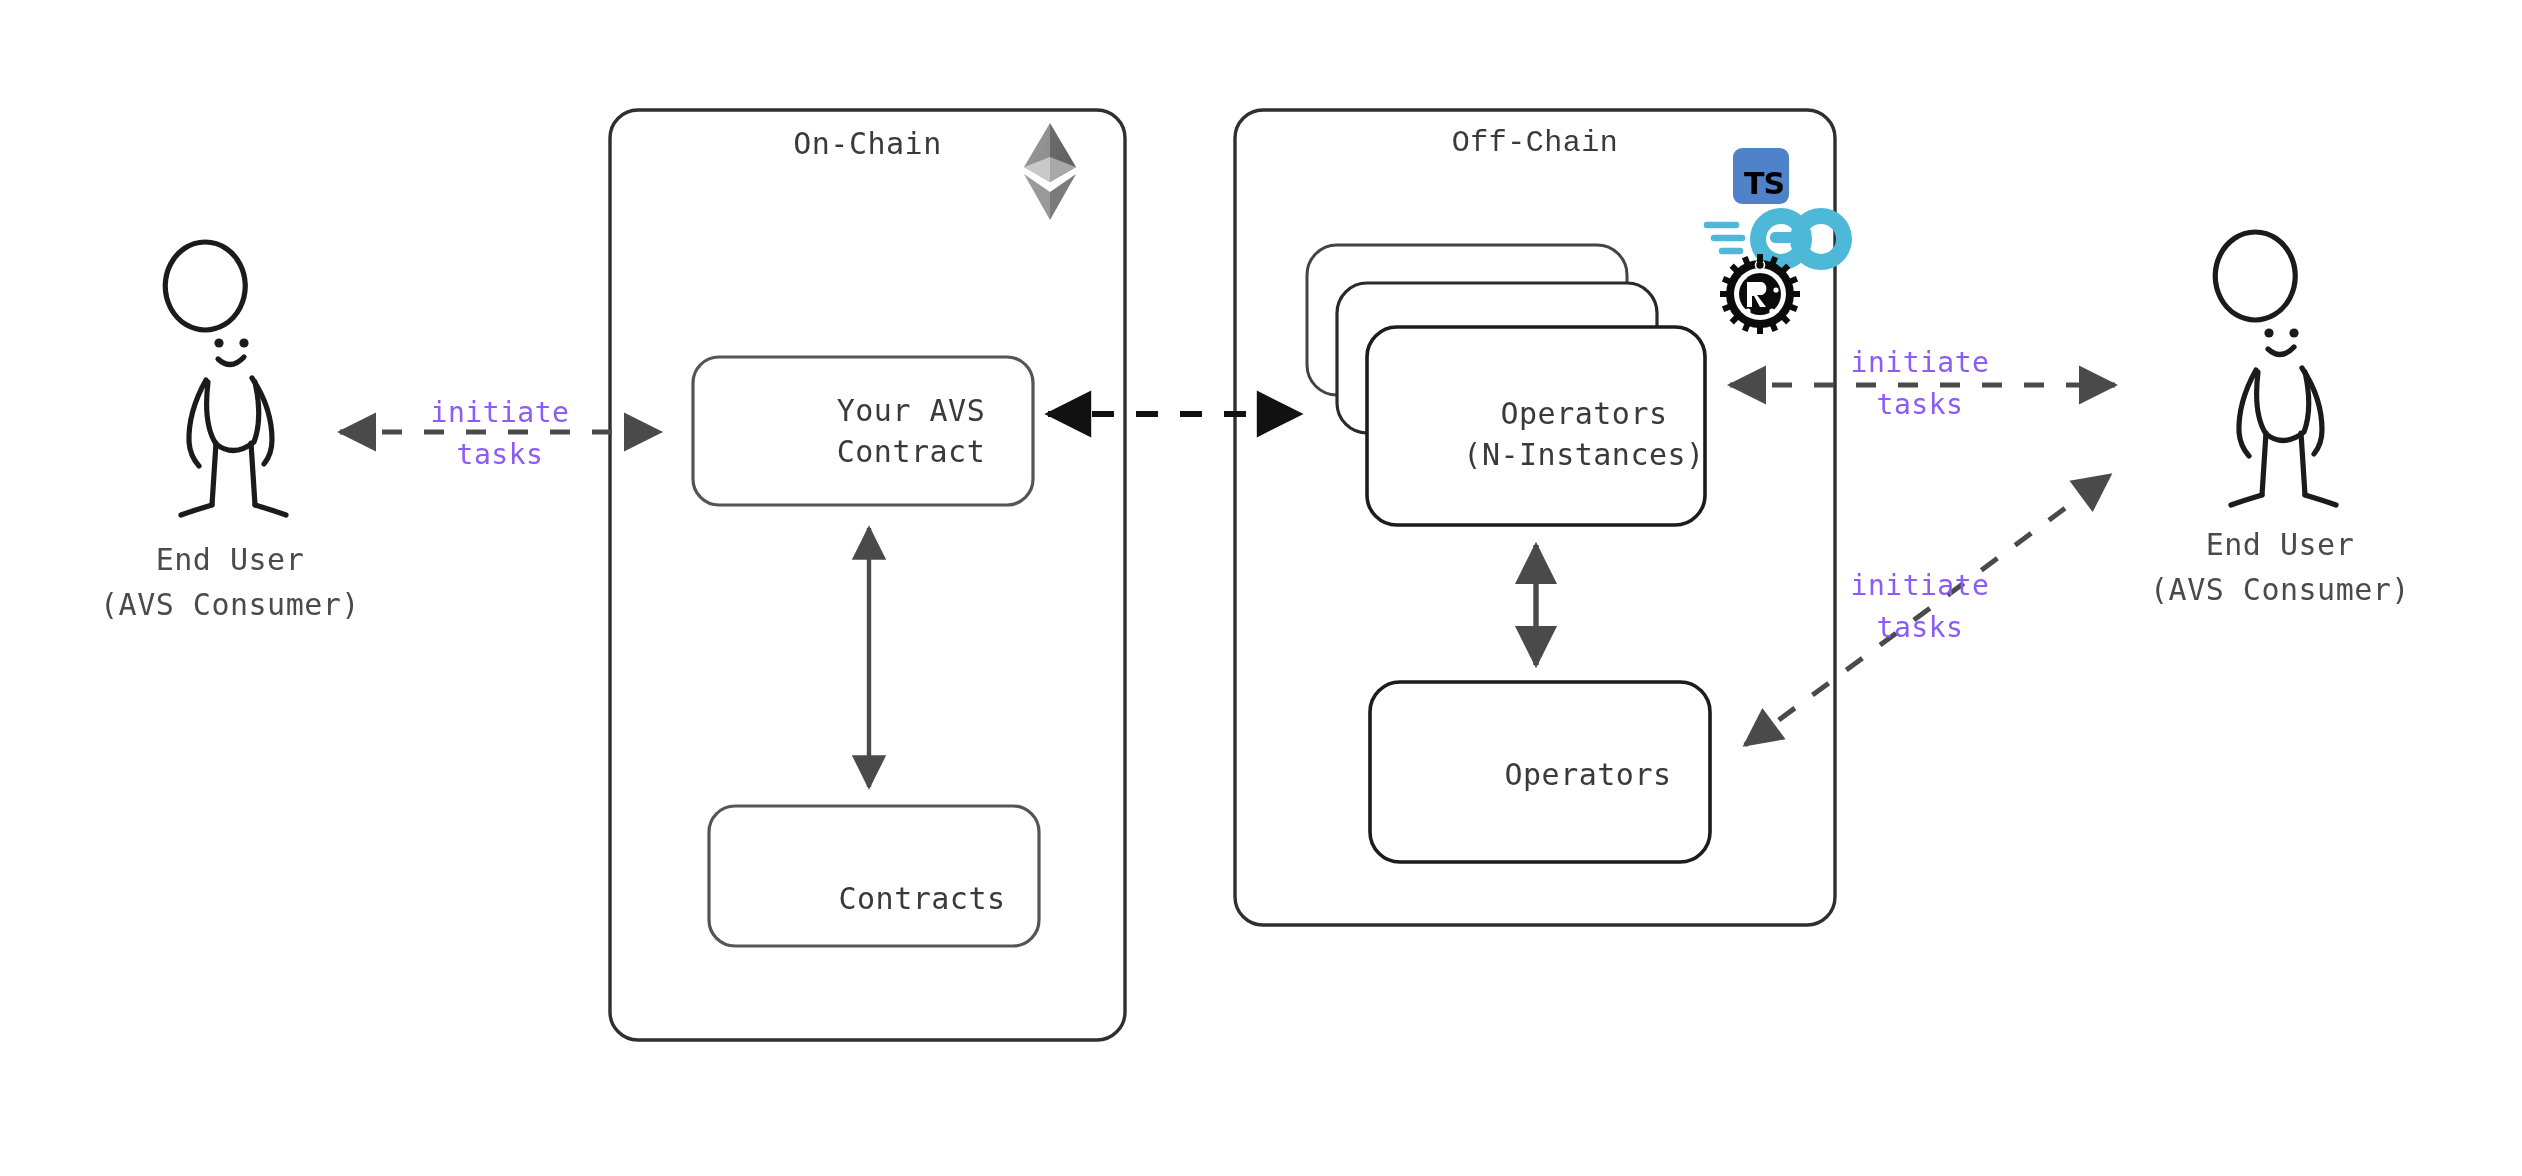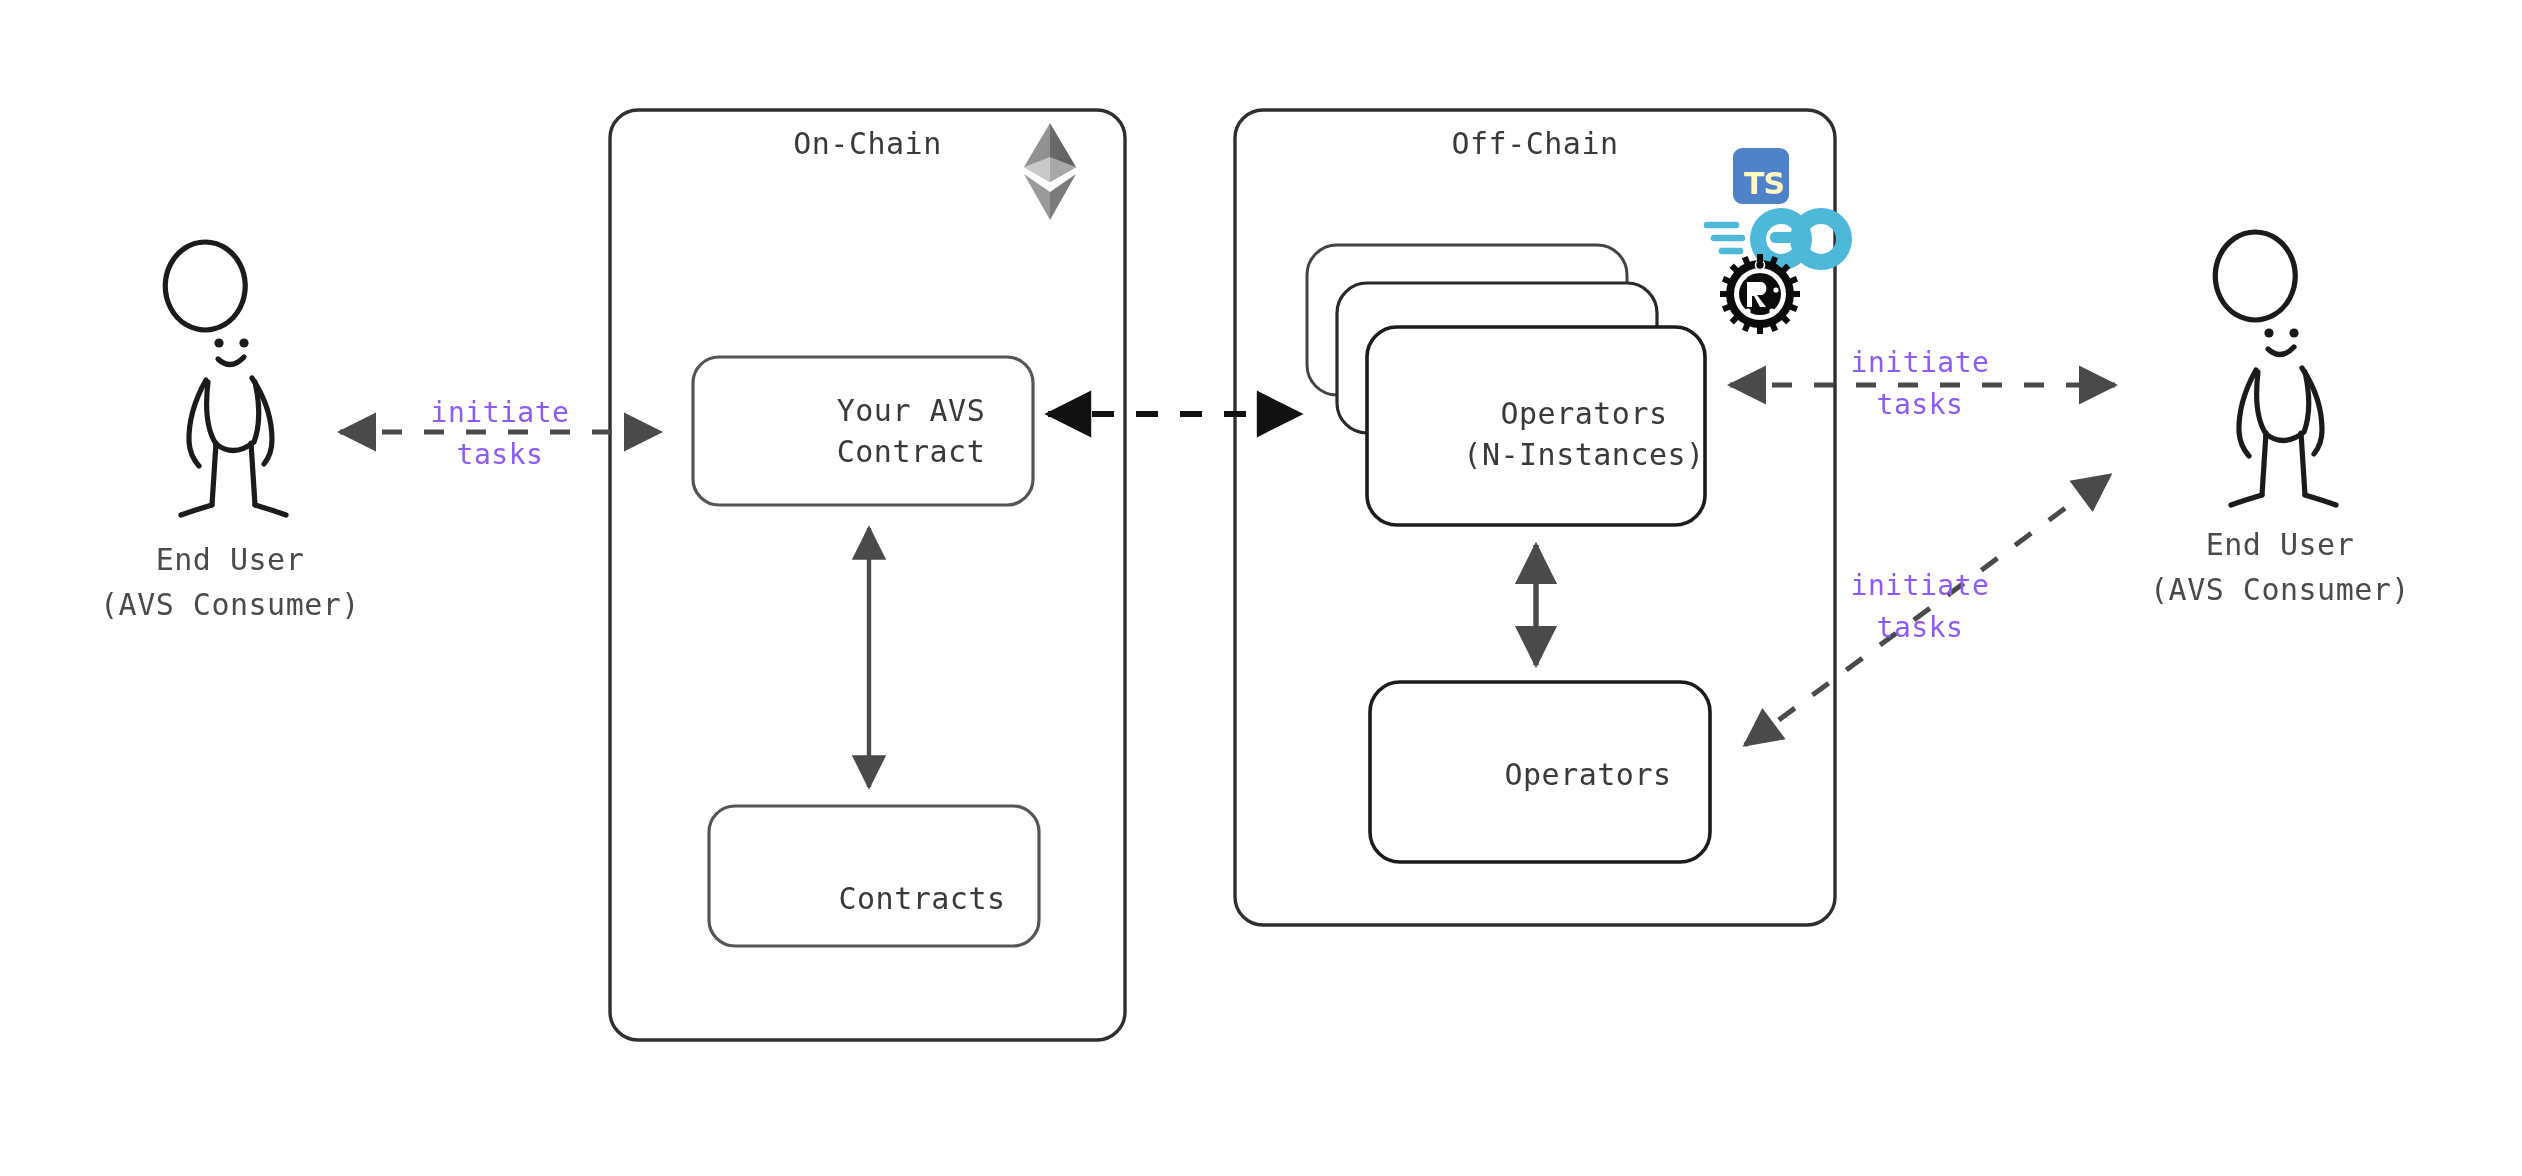--- a/index.html
+++ b/index.html
@@ -52,21 +52,21 @@
   .edge-label {
     font-size: 28px;
     color: #8b5cf6;
   }
   .ts-badge {
     position: absolute;
     width: 56px;
     height: 56px;
     border-radius: 9px;
     background: #4f82c8;
-    color: #fef9c3;
+    color: #000000;
     font-family: "DejaVu Sans", "Liberation Sans", sans-serif;
     font-weight: bold;
     font-size: 30px;
     letter-spacing: -1px;
     display: flex;
     align-items: flex-end;
     justify-content: flex-end;
     box-sizing: border-box;
     padding: 0 5px 3px 0;
     user-select: none;
@@ -271,21 +271,21 @@
       <line x1="1730" y1="385" x2="2115" y2="385" stroke="#4a4a4a" stroke-width="5" stroke-dasharray="20,22" marker-start="url(#ah-dark-start)" marker-end="url(#ah-dark)"></line>
     </g>
 
     <g>
       <line x1="1745" y1="745" x2="2110" y2="475" stroke="#4a4a4a" stroke-width="5" stroke-dasharray="20,22" marker-start="url(#ah-dark-start)" marker-end="url(#ah-dark)"></line>
     </g>
   </svg>
 
   <div class="dlabel group-title" style="left:610px; top:124px; width:515px;">On-Chain</div>
 
-  <div class="dlabel group-title" style="left:1235px; top:124px; width:600px;">Off-Chain</div>
+  <div class="dlabel group-title" style="left:1235px; top:124px; width:600px;font-family:Liberation Mono, monospace;">Off-Chain</div>
 
   <div class="ts-badge" style="left:1733px; top:148px;">
     <span>TS</span>
   </div>
 
   <div class="dlabel node-label" style="left:693px; top:391px; width:340px;">Your AVS</div>
   <div class="dlabel node-label" style="left:693px; top:432px; width:340px;">Contract</div>
 
   <div class="dlabel node-label" style="left:709px; top:879px; width:330px;">Contracts</div>
 

